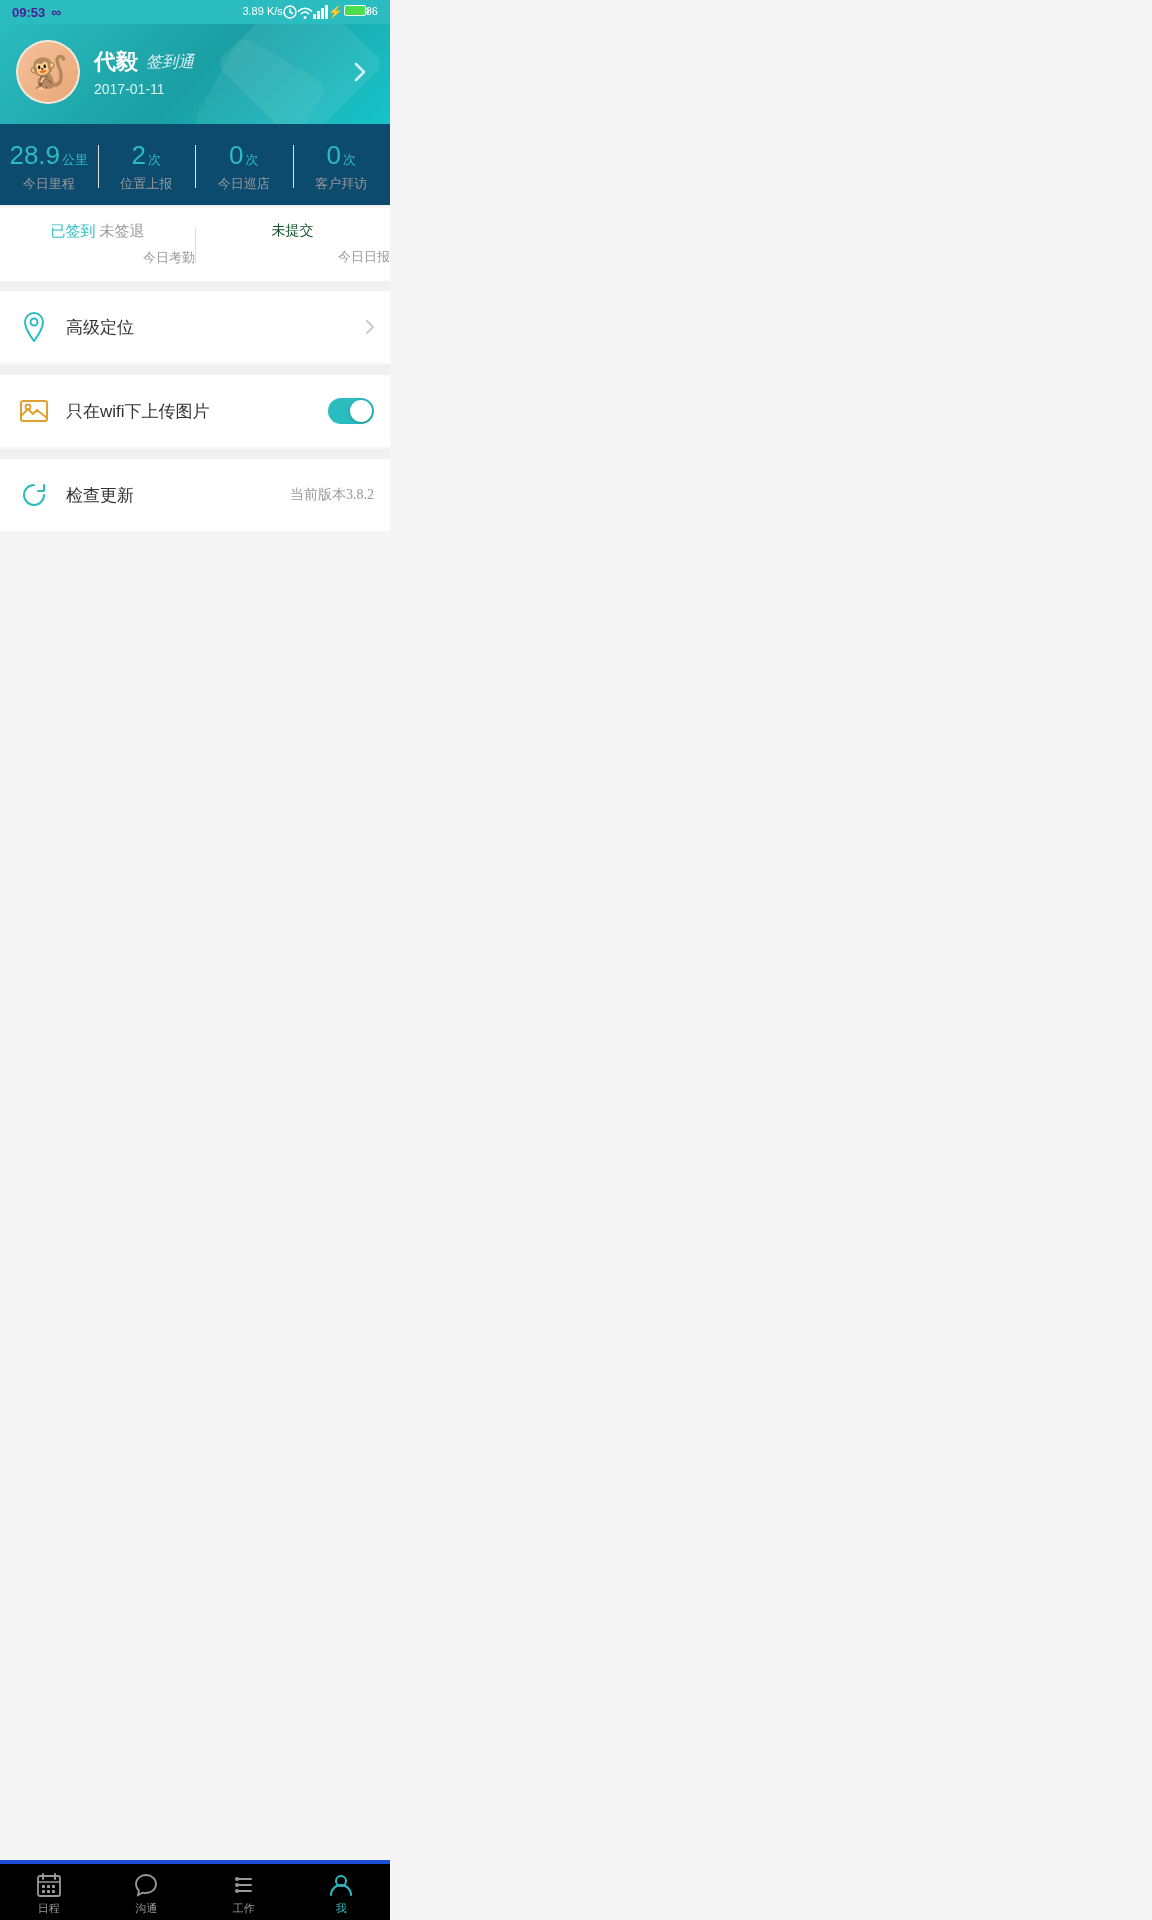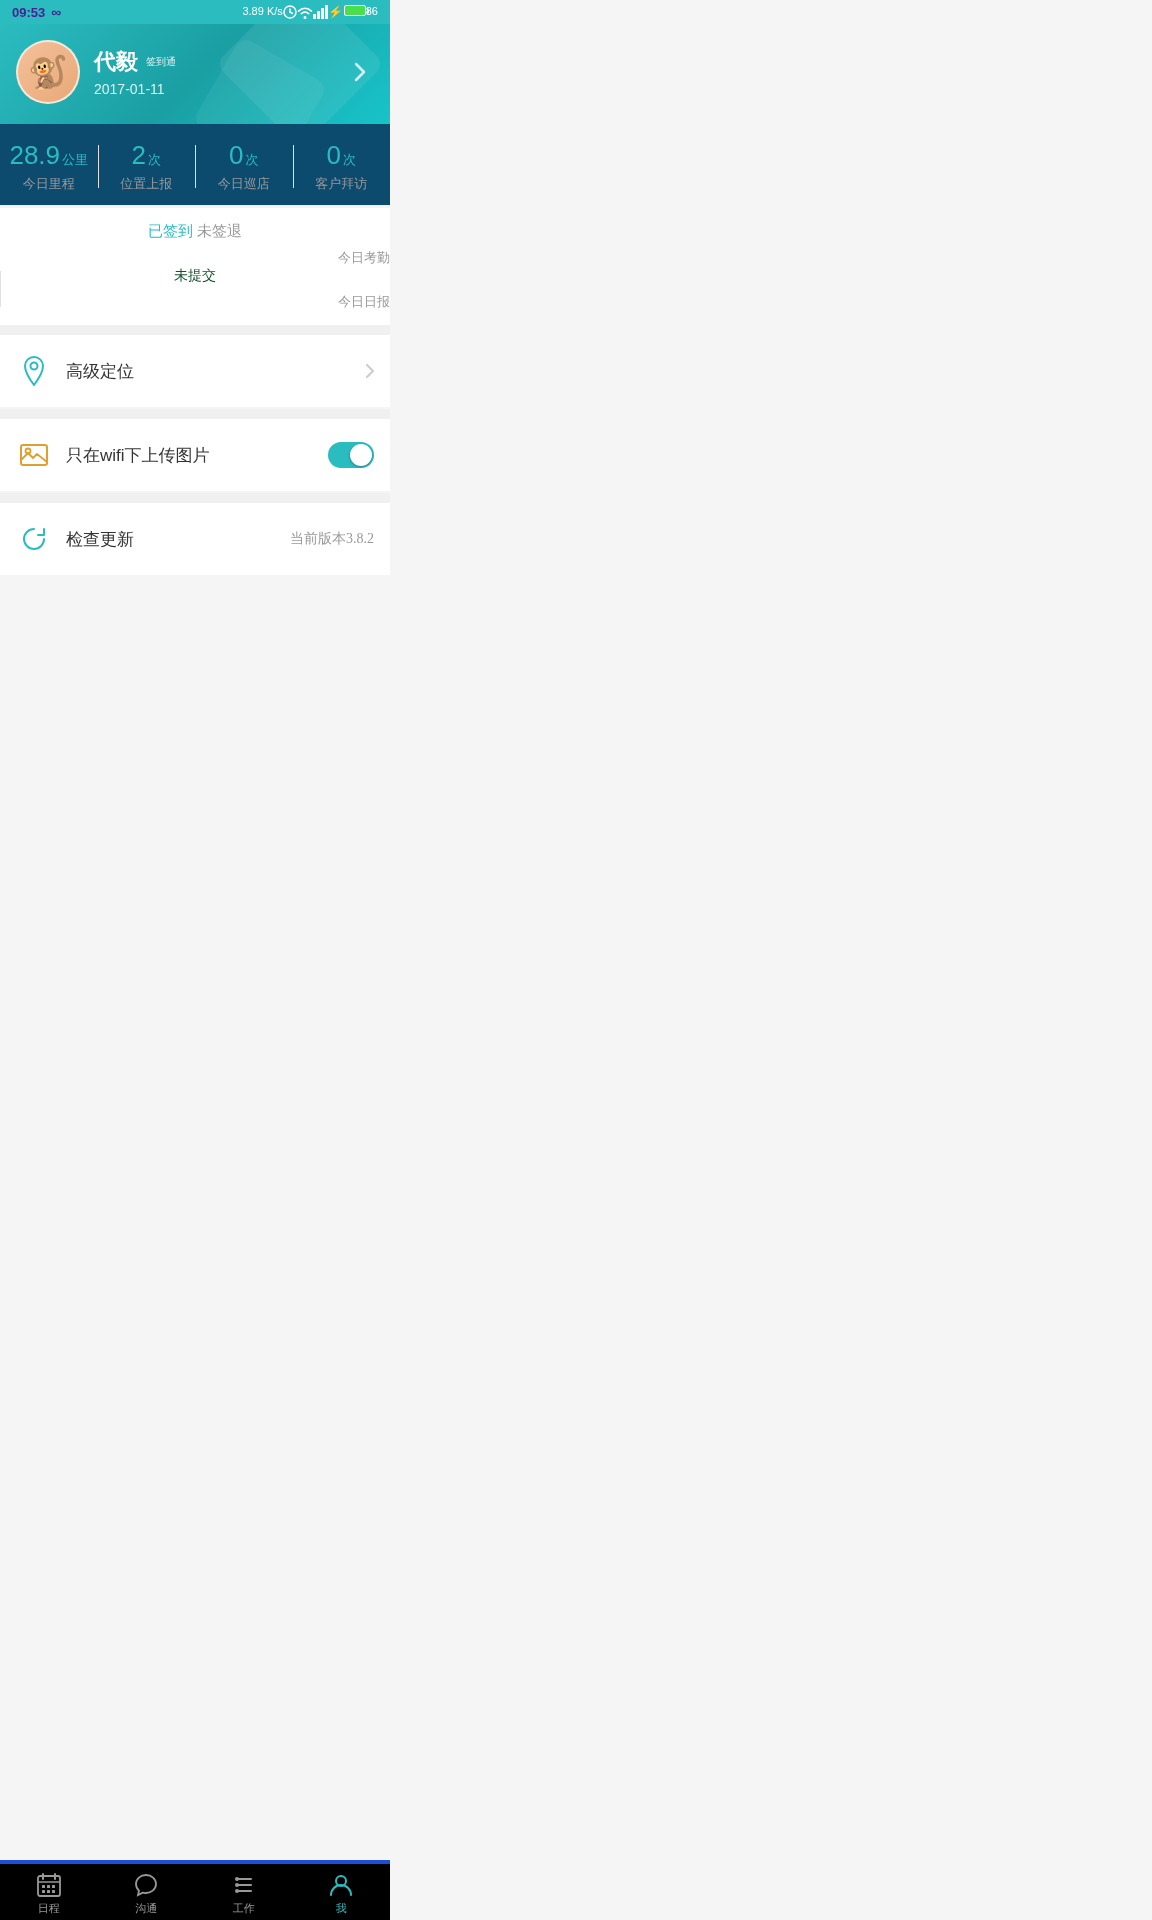--- a/index.html
+++ b/index.html
@@ -127,21 +127,22 @@
       align-items: center;
       gap: 8px;
     }
     .user-name {
       color: white;
       font-size: 22px;
       font-weight: 600;
     }
     .user-tag {
       color: rgba(255,255,255,0.85);
-      font-size: 10px;
+      font-size: 16px;
+      font-style: italic;
     }
     .user-date {
       color: rgba(255,255,255,0.85);
       font-size: 14px;
       margin-top: 4px;
     }
     .header-arrow {
       color: rgba(255,255,255,0.8);
       font-size: 20px;
       padding: 8px;
@@ -186,21 +187,20 @@
       color: #999;
       margin-top: 4px;
     }
 
     
     .attendance-section {
       background: white;
       display: flex;
       padding: 14px 0;
       margin-top: 2px;
-      flex-direction: column;
     }
     .attend-item {
       flex: 1;
       text-align: center;
       position: relative;
     }
     .attend-item + .attend-item::before {
       content: '';
       position: absolute;
       left: 0;

